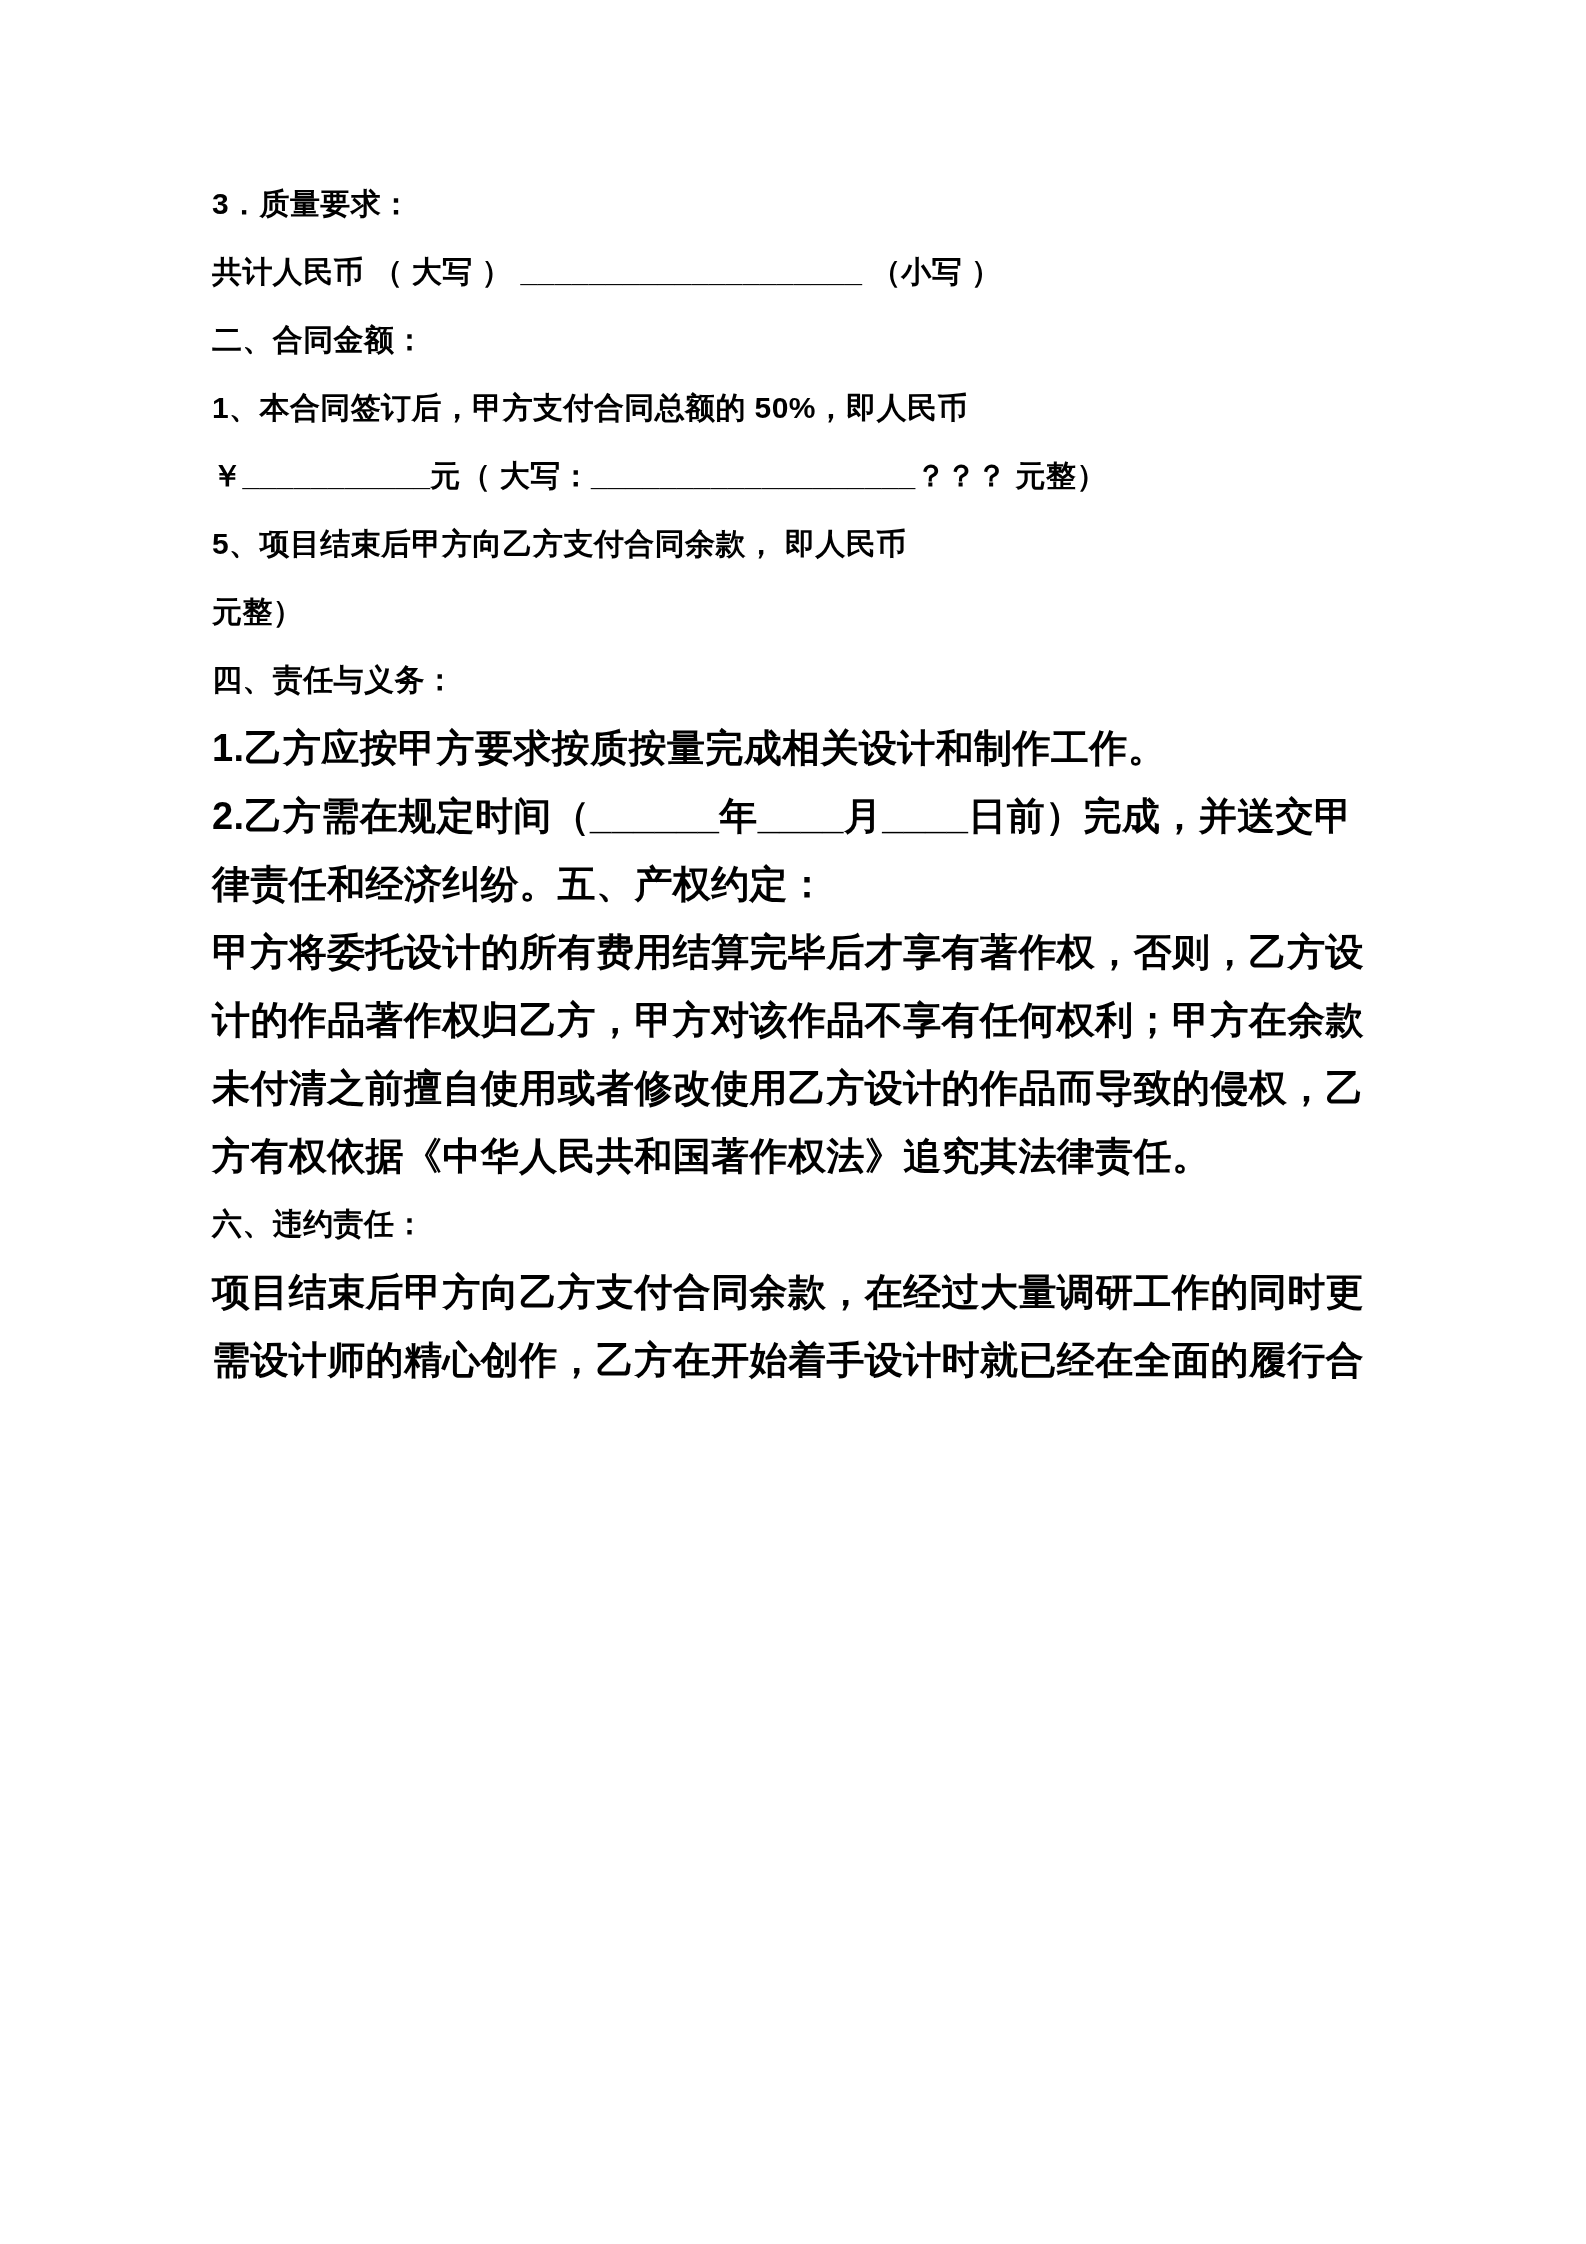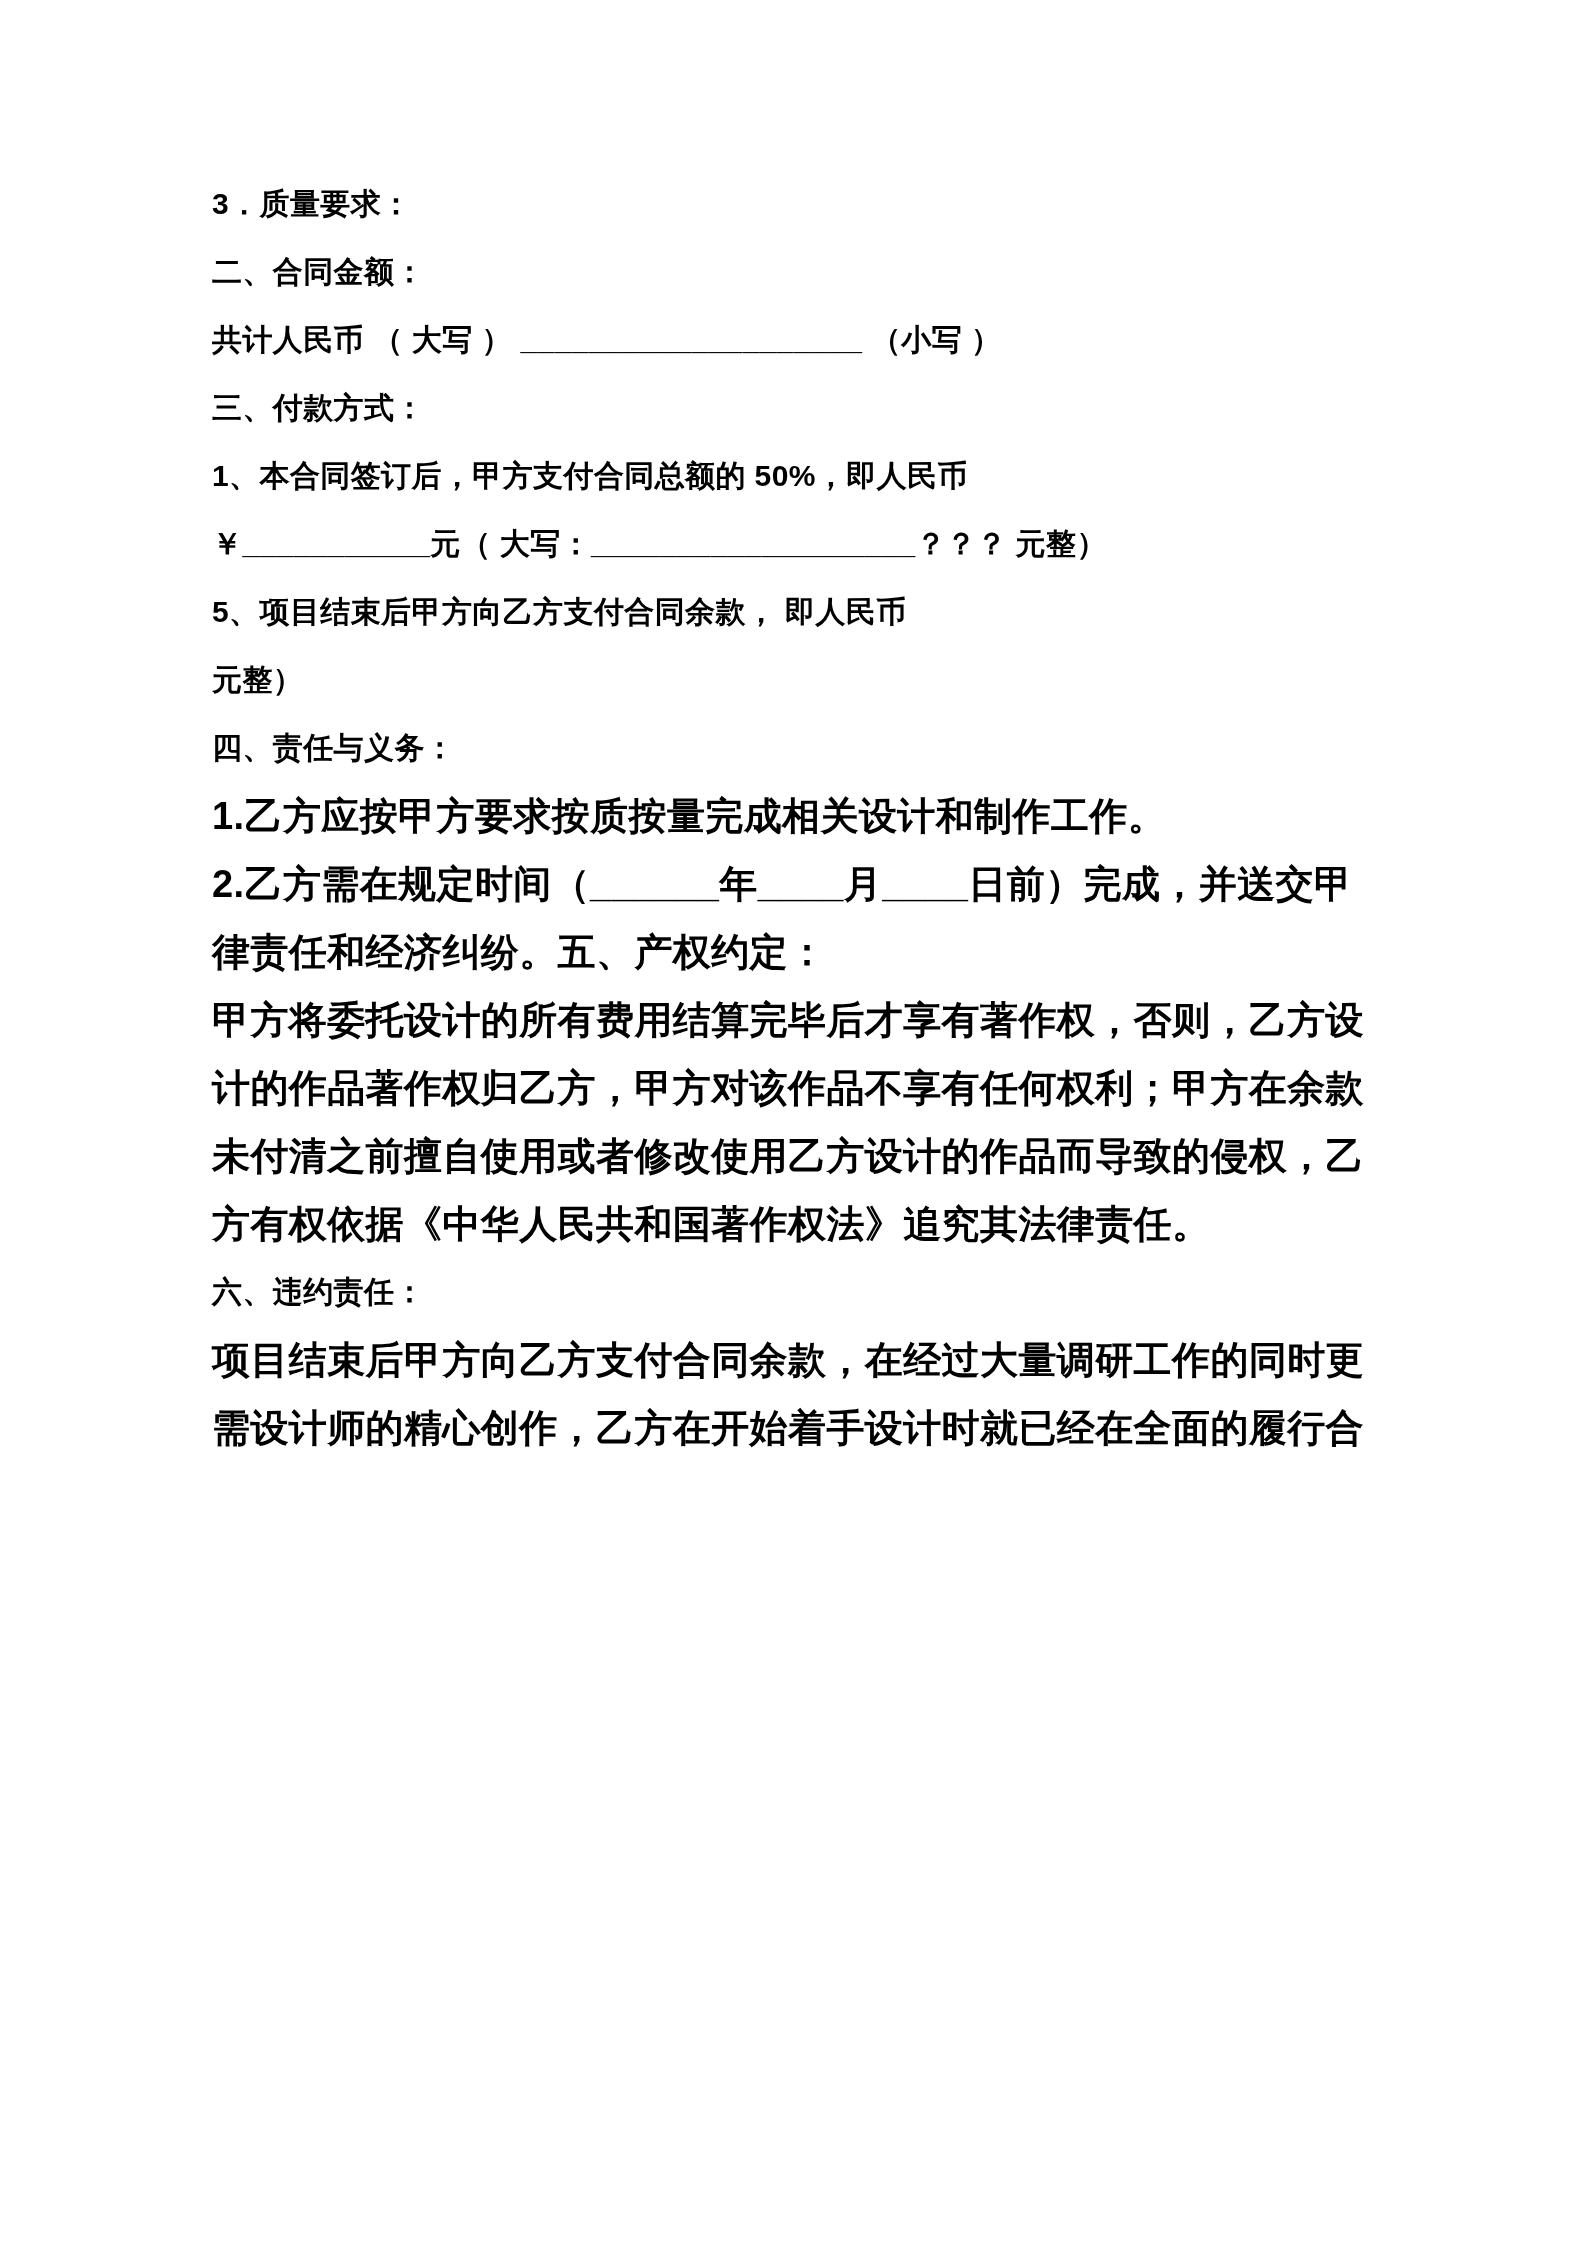--- a/index.html
+++ b/index.html
@@ -48,23 +48,22 @@
     font-weight: bold;
   }
 </style>
 </head>
 <body>
 
 <div class="page">
   <div class="doc-body">
 
     <p class="line heading">3．质量要求：</p>
+    <p class="line heading">共计人民币 （ 大写 ） ____________________ （小写 ）</p>
     <p class="line heading">二、合同金额：</p>
-    <p class="line heading">共计人民币 （ 大写 ） ____________________ （小写 ）</p>
-    <p class="line heading">三、付款方式：</p>
     <p class="line heading">1、本合同签订后，甲方支付合同总额的 50%，即人民币</p>
     <p class="line heading">￥___________元（ 大写：___________________？？？ 元整）</p>
     <p class="line heading">5、项目结束后甲方向乙方支付合同余款， 即人民币</p>
     <p class="line heading">元整）</p>
     <p class="line heading">四、责任与义务：</p>
     <p class="line para para-bold">1.乙方应按甲方要求按质按量完成相关设计和制作工作。</p>
     <p class="line para para-bold">2.乙方需在规定时间（______年____月____日前）完成，并送交甲</p>
     <p class="line para para-bold">律责任和经济纠纷。五、产权约定：</p>
     <p class="line para para-bold">甲方将委托设计的所有费用结算完毕后才享有著作权，否则，乙方设</p>
     <p class="line para para-bold">计的作品著作权归乙方，甲方对该作品不享有任何权利；甲方在余款</p>

